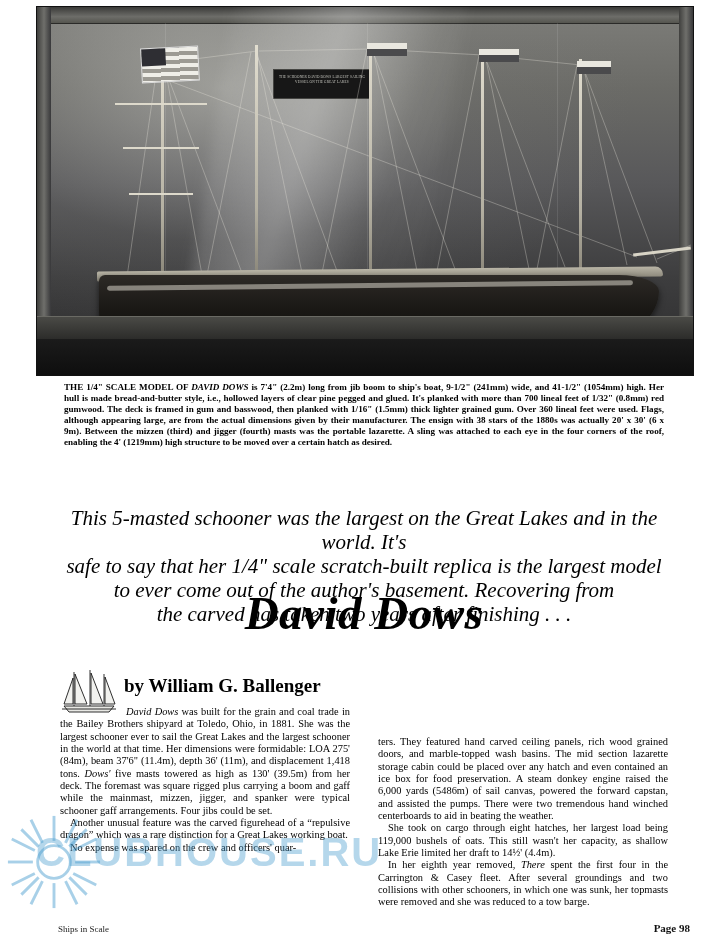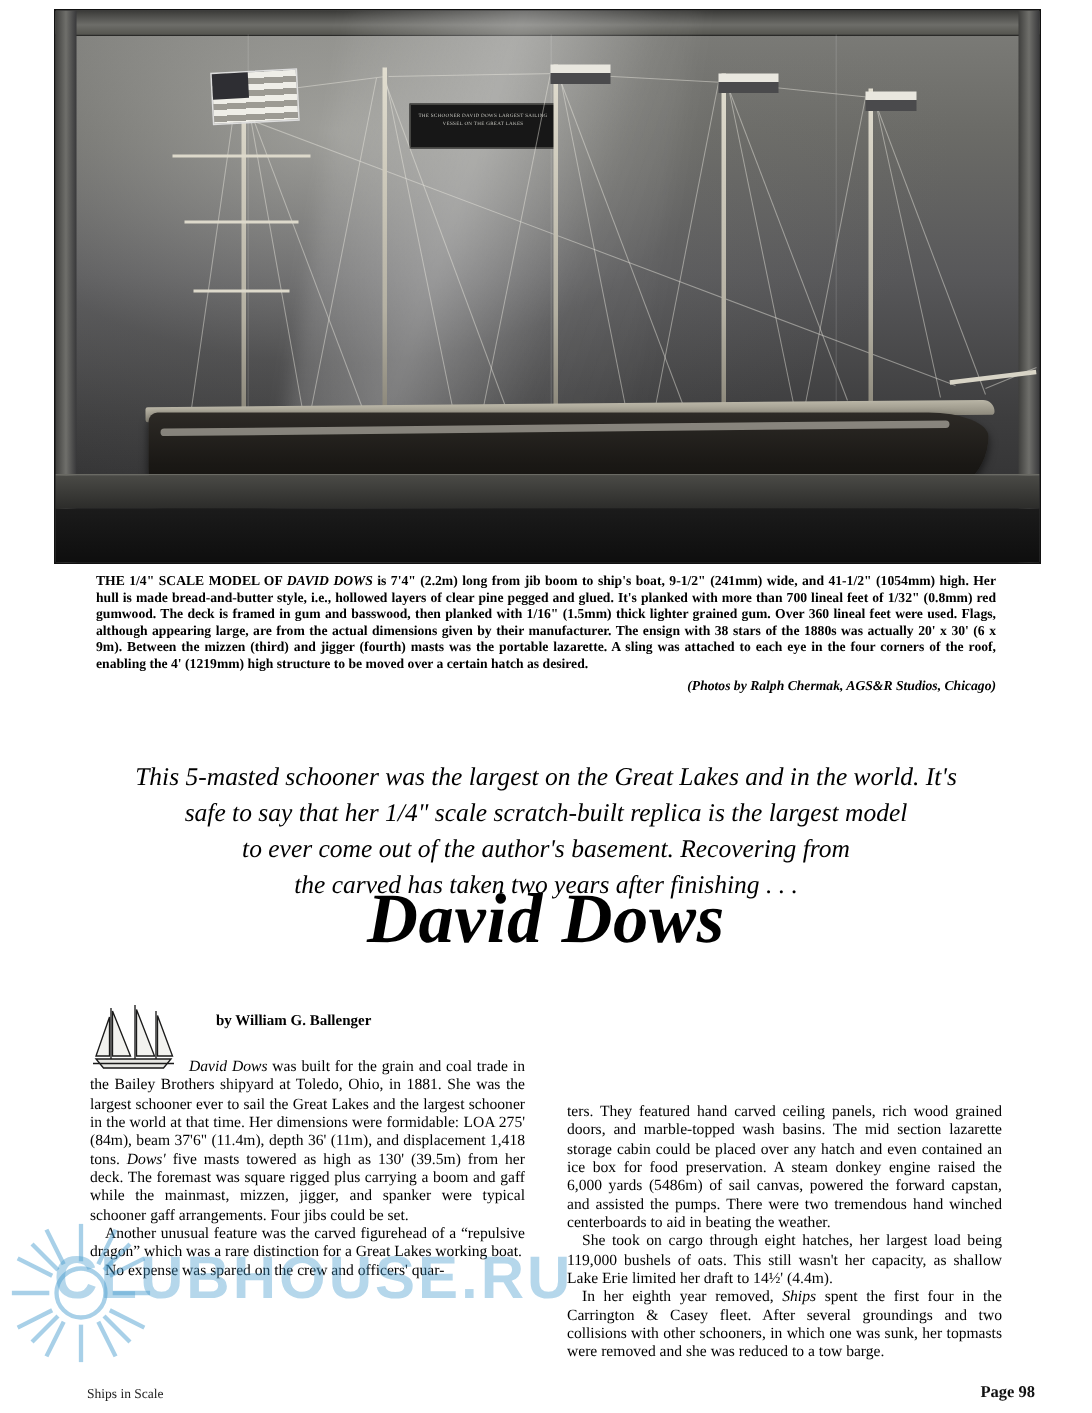--- a/index.html
+++ b/index.html
@@ -193,21 +193,21 @@
 
   
   .deckquote {
     position: absolute;
     left: 62px;
     top: 506px;
     width: 604px;
     text-align: center;
     font-family: "Liberation Serif", serif;
     font-style: italic;
-    font-size: 17px;
+    font-size: 21px;
     line-height: 24px;
     color: #000;
   }
 
   
   .headline {
     position: absolute;
     left: 0;
     top: 586px;
     width: 728px;
@@ -220,23 +220,22 @@
     color: #000;
   }
 
   
   .byline {
     position: absolute;
     left: 124px;
     top: 675px;
     font-family: "Liberation Serif", serif;
     font-weight: bold;
-    font-size: 10px;
+    font-size: 19px;
     color: #000;
-    margin-left: 20px;
   }
 
   
   .dropcut {
     position: absolute;
     left: 60px;
     top: 668px;
     width: 58px;
     height: 46px;
   }
@@ -377,21 +376,20 @@
       <div class="hull-stripe"></div>
     </div>
     <div class="bowsprit"></div>
 
     <div class="case-shelf"></div>
     <div class="case-bottom"></div>
   </div>
 
   <div class="caption">
     <span>THE 1/4" SCALE MODEL OF </span><i>DAVID DOWS</i><span> is 7'4" (2.2m) long from jib boom to ship's boat, 9-1/2" (241mm) wide, and 41-1/2" (1054mm) high. Her hull is made bread-and-butter style, i.e., hollowed layers of clear pine pegged and glued. It's planked with more than 700 lineal feet of 1/32" (0.8mm) red gumwood. The deck is framed in gum and basswood, then planked with 1/16" (1.5mm) thick lighter grained gum. Over 360 lineal feet were used. Flags, although appearing large, are from the actual dimensions given by their manufacturer. The ensign with 38 stars of the 1880s was actually 20' x 30' (6 x 9m). Between the mizzen (third) and jigger (fourth) masts was the portable lazarette. A sling was attached to each eye in the four corners of the roof, enabling the 4' (1219mm) high structure to be moved over a certain hatch as desired.</span>
-    <span class="credit">(Photos by Ralph Chermak, AGS&amp;R Studios, Chicago)</span>
   </div>
 
   <div class="deckquote">
     <div>This 5-masted schooner was the largest on the Great Lakes and in the world. It's</div>
     <div>safe to say that her 1/4" scale scratch-built replica is the largest model</div>
     <div>to ever come out of the author's basement. Recovering from</div>
     <div>the carved has taken two years after finishing . . .</div>
   </div>
 
   <div class="headline">David Dows</div>
@@ -418,21 +416,21 @@
     <p class="first">
       <span></span><i>David Dows</i><span> was built for the grain and coal trade in the Bailey Brothers shipyard at Toledo, Ohio, in 1881. She was the largest schooner ever to sail the Great Lakes and the largest schooner in the world at that time. Her dimensions were formidable: LOA 275' (84m), beam 37'6" (11.4m), depth 36' (11m), and displacement 1,418 tons. </span><i>Dows'</i><span> five masts towered as high as 130' (39.5m) from her deck. The foremast was square rigged plus carrying a boom and gaff while the mainmast, mizzen, jigger, and spanker were typical schooner gaff arrangements. Four jibs could be set.</span>
     </p>
     <p><span>Another unusual feature was the carved figurehead of a “repulsive dragon” which was a rare distinction for a Great Lakes working boat.</span></p>
     <p><span>No expense was spared on the crew and officers' quar-</span></p>
   </div>
 
   <div class="col col-right">
     <p><span>ters. They featured hand carved ceiling panels, rich wood grained doors, and marble-topped wash basins. The mid section lazarette storage cabin could be placed over any hatch and even contained an ice box for food preservation. A steam donkey engine raised the 6,000 yards (5486m) of sail canvas, powered the forward capstan, and assisted the pumps. There were two tremendous hand winched centerboards to aid in beating the weather.</span></p>
     <p><span>She took on cargo through eight hatches, her largest load being 119,000 bushels of oats. This still wasn't her capacity, as shallow Lake Erie limited her draft to 14½' (4.4m).</span></p>
-    <p><span>In her eighth year removed, </span><i>Ships</i><span> spent the first four in the Carrington &amp; Casey fleet. After several groundings and two collisions with other schooners, in which one was sunk, her topmasts were removed and she was reduced to a tow barge.</span></p>
+    <p><span>In her eighth year removed, </span><i>There</i><span> spent the first four in the Carrington &amp; Casey fleet. After several groundings and two collisions with other schooners, in which one was sunk, her topmasts were removed and she was reduced to a tow barge.</span></p>
   </div>
 
   <div class="footer-left">Ships in Scale</div>
   <div class="footer-right">Page 98</div>
 
   <div class="watermark">
     <svg class="wm-burst" viewBox="0 0 100 100">
       <g stroke="#469bcd" stroke-width="3" opacity="0.85">
         <circle cx="50" cy="50" r="17" fill="none"></circle>
         <g>

